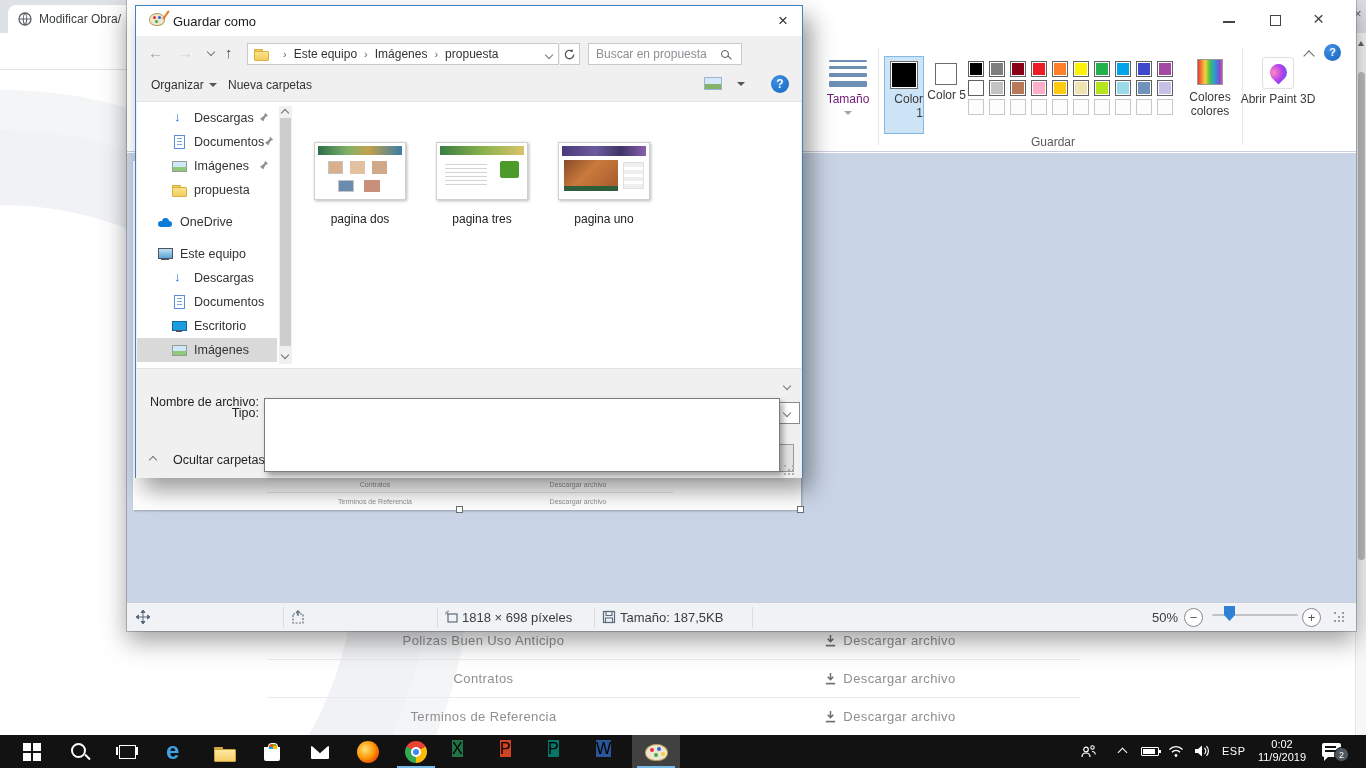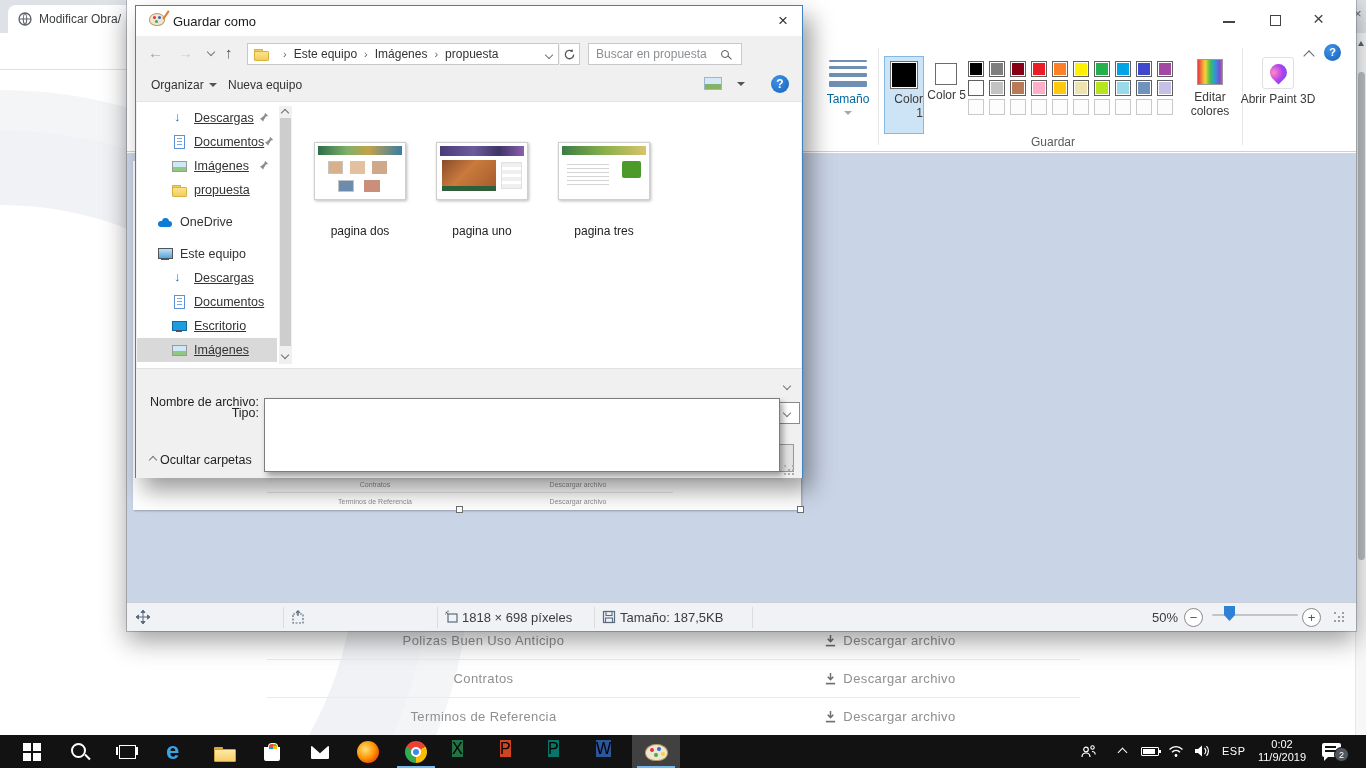--- a/index.html
+++ b/index.html
@@ -34,21 +34,21 @@
   .win-max{position:absolute;left:1143px;top:15px;width:11px;height:11px;border:1.2px solid #444;}
   .win-close{position:absolute;left:1186px;top:8px;font-size:19px;color:#444;line-height:22px;}
   .ribbon{position:absolute;left:0;top:42px;width:1229px;height:110px;background:#fff;border-bottom:1px solid #c9d1de;}
   .rib-collapse{position:absolute;left:1178px;top:10px;width:8px;height:8px;border-left:1.6px solid #666;border-top:1.6px solid #666;transform:rotate(45deg);}
   .rib-help{position:absolute;left:1197px;top:2px;width:17px;height:17px;border-radius:50%;background:radial-gradient(circle at 35% 30%,#3f92e8,#1563b8);color:#fff;font-size:11px;font-weight:bold;text-align:center;line-height:17px;}
   .grpsep{position:absolute;top:6px;height:97px;width:1px;background:#e7e7e7;}
   .glabel2{position:absolute;left:826px;top:93px;width:200px;text-align:center;font-size:12px;color:#5a5a5a;}
   .tam-btn{position:absolute;left:690px;top:14px;width:62px;height:80px;text-align:center;}
   .tam-lines{position:relative;width:38px;height:26px;margin:4px auto 6px;}
   .tam-lines i{position:absolute;left:0;width:38px;background:#6f8fb4;border-radius:1px;}
-  .tam-label{font-size:12px;color:#0369a1;}
+  .tam-label{font-size:12px;color:#701a75;}
   .tam-arrow{width:0;height:0;border-left:4px solid transparent;border-right:4px solid transparent;border-top:4px solid #a8a8a8;margin:5px auto 0;}
   .colbtn{position:absolute;top:14px;width:40px;height:78px;text-align:right;font-size:12px;color:#3a3a3a;line-height:14px;}
   .colbtn.sel{background:#cde4f7;border:1px solid #84b9e6;}
   .swatchbig{margin:4px auto 3px;border:1px solid #6b6b6b;box-shadow:inset 0 0 0 1px #fff;}
   .palette{position:absolute;left:841px;top:19px;display:grid;grid-template-columns:repeat(10,16px);column-gap:5px;row-gap:3px;}
   .sw{width:16px;height:16px;border:1px solid #c9c9c9;background:#fdfdfd;}
   .sw.filled{border:1px solid #5f5f5f;box-shadow:inset 0 0 0 1px #fff;}
   .editbtn{position:absolute;left:1051px;top:14px;width:64px;height:80px;text-align:center;font-size:12px;color:#3a3a3a;line-height:14px;}
   .rainbow{width:26px;height:26px;margin:3px auto 5px;border:1px solid #9a9a9a;background:linear-gradient(90deg,#e53a3a,#f7a row,#f7d23a 30%,#46c04a 50%,#2a9ad6 70%,#7a4fd0 90%,#d44fb0);}
   .p3dbtn{position:absolute;left:1113px;top:14px;width:76px;height:80px;text-align:center;font-size:12px;color:#3a3a3a;line-height:14px;}
@@ -95,21 +95,21 @@
   .mag::after{content:"";position:absolute;width:5px;height:1.4px;background:#54595e;transform:rotate(45deg);right:-4px;bottom:-1px;}
   .dtoolbar{position:absolute;left:0;top:64px;width:100%;height:31px;font-size:12px;color:#333;}
   .tool-sep{position:absolute;left:0;top:95px;width:100%;height:1px;background:#e3e3e3;}
   .tri{display:inline-block;width:0;height:0;border-left:4px solid transparent;border-right:4px solid transparent;border-top:4px solid #555;margin-left:5px;vertical-align:2px;}
   .views-ic{position:absolute;left:568px;top:7px;width:18px;height:13px;border:1px solid #9bb6d2;background:linear-gradient(#d7e9f8 0 55%,#86b267 55%);}
   .views-tri{position:absolute;left:596px;top:12px;}
   .dhelp{position:absolute;left:635px;top:5px;width:18px;height:18px;border-radius:50%;background:radial-gradient(circle at 35% 30%,#3f92e8,#1563b8);color:#fff;font-size:12px;font-weight:bold;text-align:center;line-height:18px;}
   .dbody{position:absolute;left:1px;top:96px;width:664px;height:266px;background:#fff;}
   .sidebar{position:absolute;left:0;top:4px;width:140px;}
   .srow{display:flex;align-items:center;height:24px;padding-left:20px;font-size:12.5px;color:#333;}
-  .srow.indent{padding-left:34px;text-decoration:underline;}
+  .srow.indent{padding-left:34px;}
   .srow.selected{background:#d9d9d9;}
   .srow.gap{margin-top:8px;}
   .pinw{margin-left:auto;margin-right:8px;flex:none;}
   .ic{width:16px;height:16px;position:relative;flex:none;margin-right:7px;}
   .ic-downloads::before{content:"↓";position:absolute;left:3px;top:-1px;font-size:13px;font-weight:bold;color:#2a6fd1;}
   .ic-documents::before{content:"";position:absolute;left:3px;top:1px;width:9px;height:12px;background:#fff;border:1px solid #5c8fd6;}
   .ic-documents::after{content:"";position:absolute;left:6px;top:4px;width:5px;height:7px;background:repeating-linear-gradient(#7aa7e0 0 1px,transparent 1px 3px);}
   .ic-images::before{content:"";position:absolute;left:1px;top:3px;width:13px;height:9px;border:1px solid #9a9a9a;background:linear-gradient(#cde9f7 0 55%,#8fc97c 55%);}
   .ic-folder::before{content:"";position:absolute;left:1px;top:3px;width:7px;height:3px;background:#f3cd5f;border:1px solid #d8b23f;border-bottom:none;border-radius:1px 1px 0 0;}
   .ic-folder::after{content:"";position:absolute;left:1px;top:5px;width:13px;height:8px;background:linear-gradient(#fbe289,#f3cd5f);border:1px solid #d8b23f;border-radius:1px;}
@@ -128,31 +128,31 @@
   .t-head,.t-main,.t-side{position:absolute;}
   .t-dos .t-head{left:3px;right:3px;top:3px;height:9px;background:linear-gradient(90deg,#2c6e49,#7fb069 35%,#c3a24a 60%,#3a7ca5);}
   .t-dos .t-main{left:13px;top:18px;width:15px;height:13px;background:#d9b08c;border:1px solid #c4c4c4;box-shadow:22px 0 0 #e3c0a0,44px 0 0 #cfa98a;}
   .t-dos .t-side{left:23px;top:37px;width:16px;height:12px;background:#6b8cae;border:1px solid #c4c4c4;box-shadow:26px 0 0 #c98f7a;}
   .t-tres .t-head{left:3px;right:3px;top:3px;height:9px;background:linear-gradient(90deg,#3a7d44,#88b04b 50%,#d9c36a);}
   .t-tres .t-main{left:8px;top:18px;width:42px;height:24px;background:repeating-linear-gradient(#fff 0 3px,#d4d4d4 3px 4px);}
   .t-tres .t-side{right:8px;top:18px;width:19px;height:17px;background:#4c9a2a;border-radius:2px;}
   .t-uno .t-head{left:3px;right:3px;top:3px;height:10px;background:linear-gradient(90deg,#4b3b7a,#6c5b9e 40%,#3f3566 70%,#8a5fb0);}
   .t-uno .t-main{left:5px;top:17px;width:54px;height:31px;background:linear-gradient(135deg,#8a4b2a,#c97b3c 45%,#a85c2e);border-bottom:5px solid #2e5e3a;}
   .t-uno .t-side{right:5px;top:19px;width:21px;height:27px;background:repeating-linear-gradient(#efefef 0 4px,#fff 4px 7px);border:1px solid #e0e0e0;}
-  .fname{margin-top:24px;font-size:12px;color:#222;}
+  .fname{margin-top:12px;font-size:12px;color:#222;}
   .dbottom{position:absolute;left:0;top:362px;width:100%;height:110px;background:#f0f0f0;border-top:1px solid #e2e2e2;}
   .flabel{position:absolute;width:123px;text-align:right;font-size:12.5px;color:#1f1f1f;}
   .fninput{position:absolute;left:128px;top:6px;width:536px;height:23px;background:#fff;border:1px solid #2f7cd6;display:flex;align-items:center;padding-left:8px;font-size:12.5px;color:#000;}
   .caret{width:1px;height:14px;background:#000;margin-left:6px;}
   .fnchev{position:absolute;left:648px;top:14px;}
   .tipocombo{position:absolute;left:128px;top:33px;width:536px;height:22px;background:#fff;border:1px solid #8a8a8a;}
   .tipochev{position:absolute;left:648px;top:41px;}
   .btn-sliver{position:absolute;left:643px;top:75px;width:15px;height:28px;background:#e1e1e1;border:1px solid #999;}
   .ddlist{position:absolute;left:128px;top:29px;width:516px;height:74px;background:#fff;border:1px solid #7c7c7c;box-shadow:3px 4px 6px rgba(0,0,0,.35);}
-  .hidefolders{position:absolute;left:14px;top:84px;display:flex;align-items:center;gap:4px;font-size:12.5px;color:#1f1f1f;}
+  .hidefolders{position:absolute;left:14px;top:84px;display:flex;align-items:center;gap:17px;font-size:12.5px;color:#1f1f1f;}
   .dgrip{position:absolute;left:648px;top:96px;width:12px;height:12px;}
   .dgrip::before{content:"";position:absolute;width:2px;height:2px;background:#ababab;box-shadow:8px 0 #ababab,8px 4px #ababab,8px 8px #ababab,4px 4px #ababab,4px 8px #ababab,0 8px #ababab;}
 
   
   #taskbar{position:absolute;left:0;top:735px;width:1366px;height:33px;background:#121212;}
   .tb{position:absolute;top:0;width:48px;height:33px;display:flex;align-items:center;justify-content:center;}
   .tb.active{background:rgba(255,255,255,.20);}
   .tb.running::after{content:"";position:absolute;left:5px;right:5px;bottom:0;height:2px;background:#76b9ed;}
   .tbi{position:relative;width:24px;height:24px;}
   .tbi-start::before{content:"";position:absolute;left:3px;top:3px;width:8px;height:8px;background:#fff;box-shadow:10px 0 #fff,0 10px #fff,10px 10px #fff;}
@@ -324,21 +324,21 @@
           <span class="sw empty"></span>
           <span class="sw empty"></span>
           <span class="sw empty"></span>
           <span class="sw empty"></span>
           <span class="sw empty"></span>
           <span class="sw empty"></span>
         </div>
 
       <div class="editbtn">
         <div class="rainbow" style="background:linear-gradient(90deg,#e53a3a,#f7d23a 30%,#46c04a 50%,#2a9ad6 70%,#7a4fd0 90%,#d44fb0)"></div>
-        <div>Editar colores</div>
+        <div>Colores colores</div>
       </div>
 
       <div class="p3dbtn">
         <div class="p3dicon"></div>
         <div>Abrir Paint 3D</div>
       </div>
 
       <div class="glabel2">Guardar</div>
     </div>
 
@@ -430,21 +430,21 @@
           </svg>
       </div>
       <div class="searchbox">
         <span>Buscar en propuesta</span>
         <span class="mag"></span>
       </div>
     </div>
 
     <div class="dtoolbar">
       <span class="abs" style="left:15px;top:8px"><span>Organizar</span><span class="tri"></span></span>
-      <span class="abs" style="left:92px;top:8px">Nueva equipo</span>
+      <span class="abs" style="left:92px;top:8px">Nueva carpetas</span>
       <span class="views-ic"></span>
       <span class="tri views-tri"></span>
       <span class="dhelp">?</span>
     </div>
     <div class="tool-sep"></div>
 
     <div class="dbody">
       <div class="sidebar">
 
       <div class="srow indent pinned">
@@ -513,34 +513,34 @@
 
       <div class="fitem">
           <div class="thumb t-dos">
             <span class="t-head"></span>
             <span class="t-main"></span>
             <span class="t-side"></span>
           </div>
           <div class="fname">pagina dos</div>
         </div>
           <div class="fitem">
+          <div class="thumb t-tres">
+            <span class="t-head"></span>
+            <span class="t-main"></span>
+            <span class="t-side"></span>
+          </div>
+          <div class="fname">pagina tres</div>
+        </div>
+          <div class="fitem">
           <div class="thumb t-uno">
             <span class="t-head"></span>
             <span class="t-main"></span>
             <span class="t-side"></span>
           </div>
           <div class="fname">pagina uno</div>
-        </div>
-          <div class="fitem">
-          <div class="thumb t-tres">
-            <span class="t-head"></span>
-            <span class="t-main"></span>
-            <span class="t-side"></span>
-          </div>
-          <div class="fname">pagina tres</div>
         </div>
         </div>
     </div>
 
     <div class="dbottom">
       <span class="flabel" style="top:26px">Nombre de archivo:</span>
       <span class="chev down fnchev"></span>
       <span class="flabel" style="top:37px">Tipo:</span>
       <div class="tipocombo"></div>
       <span class="chev down tipochev"></span>

